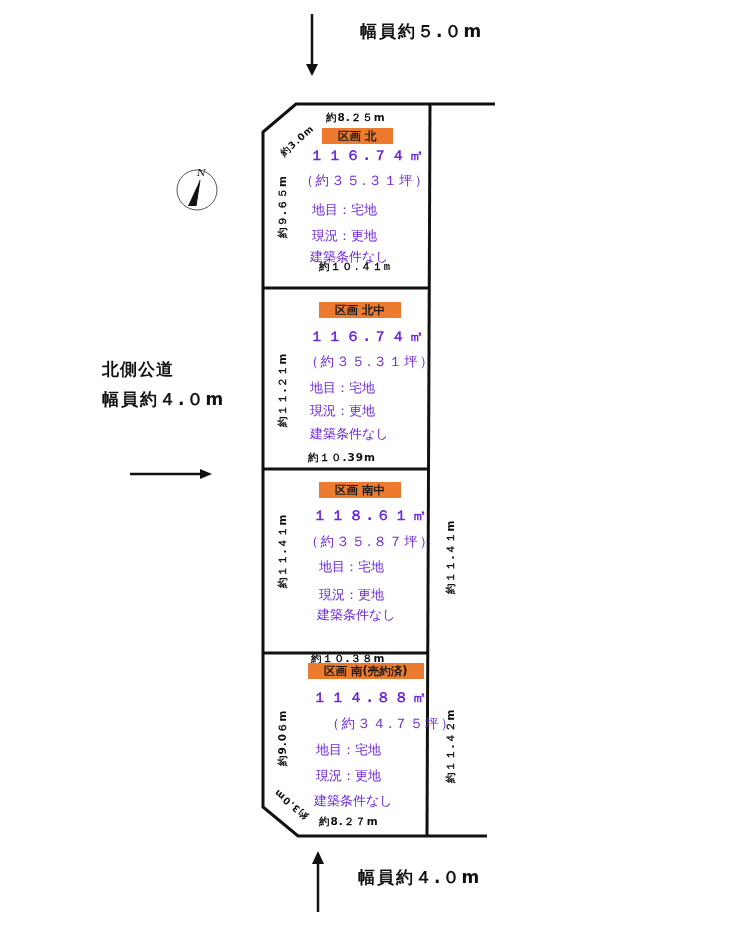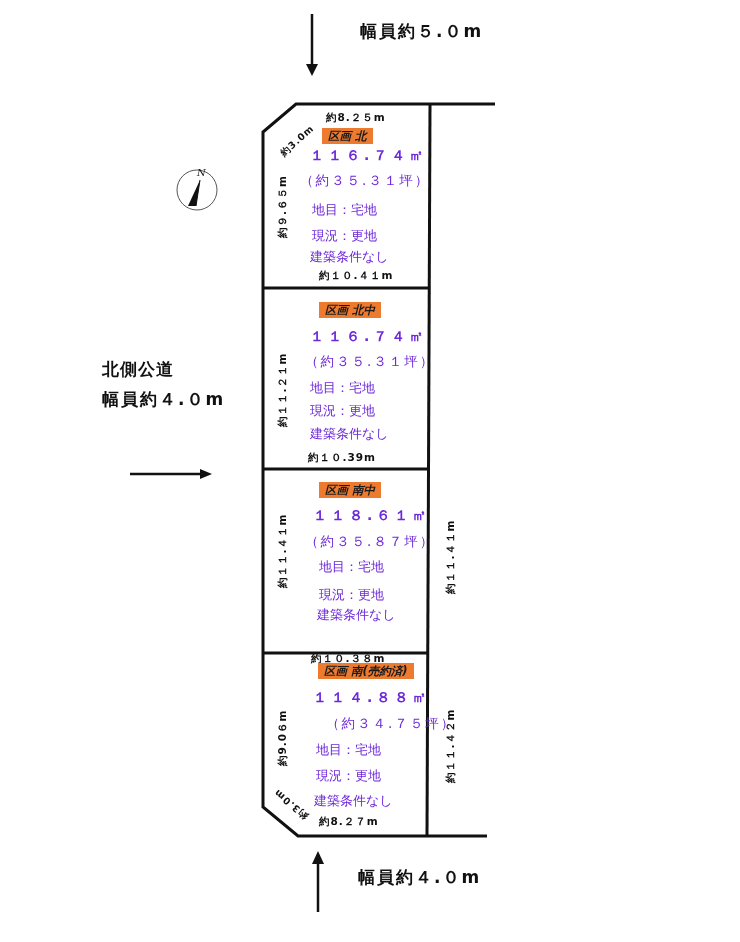--- a/index.html
+++ b/index.html
@@ -3,21 +3,21 @@
 <meta charset="utf-8">
 <style>
   html, body { margin:0; padding:0; background:#ffffff; }
   body { width:740px; height:942px; position:relative; overflow:hidden;
          font-family:"DejaVu Sans", "Liberation Sans", sans-serif; color:#111; }
   #diagram { position:absolute; left:0; top:0; }
   .road-label { position:absolute; font-size:17px; font-weight:bold; line-height:30px; letter-spacing:1px; white-space:nowrap; }
   .road-label .w { letter-spacing:2px; }
   .lot-text { position:absolute; font-size:13px; line-height:16px; white-space:nowrap; color:#6d28d9; }
   .lot-badge { position:absolute; background:#ec7a2f; color:#1a1a1a; font-size:11.5px; font-weight:bold;
-               height:16px; line-height:16px; padding:0 6px; white-space:nowrap;font-style:italic; }
+               height:16px; line-height:16px; padding:0 16px; white-space:nowrap; }
   .area { font-size:14px; letter-spacing:4px; font-weight:bold; }
   .tsubo { font-size:13.5px; letter-spacing:2px; }
   .dim { position:absolute; font-size:10.5px; font-weight:bold; white-space:nowrap; letter-spacing:1px; color:#111; }
   .vert { transform-origin:left top; transform:rotate(-90deg); }
   .compass { position:absolute; left:175px; top:168px; width:44px; height:44px; }
 </style>
 </head>
 <body>
 
 <svg id="diagram" width="740" height="942" viewBox="0 0 740 942">
@@ -68,21 +68,21 @@
 
 <div>
   <span class="dim" style="left:326px;top:111px;">約8.２５m</span>
   <span class="dim" style="left:278px;top:150px;transform-origin:left top;transform:rotate(-42deg);font-size:9.5px;">約3.0m</span>
   <span class="lot-badge" style="left:322px;top:128px;">区画 北</span>
   <span class="lot-text area" style="left:310px;top:147px;">１１６.７４㎡</span>
   <span class="lot-text tsubo" style="left:300px;top:172px;">（約３５.３１坪）</span>
   <span class="lot-text" style="left:312px;top:202px;">地目：宅地</span>
   <span class="lot-text" style="left:312px;top:228px;">現況：更地</span>
   <span class="lot-text" style="left:310px;top:249px;">建築条件なし</span>
-  <span class="dim" style="left:319px;top:269px;">約１０.４１m</span>
+  <span class="dim" style="left:319px;top:260px;font-family:Liberation Mono, monospace;">約１０.４１m</span>
   <span class="dim vert" style="left:276px;top:238px;">約９.６５m</span>
 </div>
 
 <div>
   <span class="lot-badge" style="left:319px;top:302px;">区画 北中</span>
   <span class="lot-text area" style="left:310px;top:328px;">１１６.７４㎡</span>
   <span class="lot-text tsubo" style="left:305px;top:353px;">（約３５.３１坪）</span>
   <span class="lot-text" style="left:310px;top:380px;">地目：宅地</span>
   <span class="lot-text" style="left:310px;top:403px;">現況：更地</span>
   <span class="lot-text" style="left:310px;top:426px;">建築条件なし</span>
@@ -96,21 +96,21 @@
   <span class="lot-text tsubo" style="left:305px;top:533px;">（約３５.８７坪）</span>
   <span class="lot-text" style="left:319px;top:559px;">地目：宅地</span>
   <span class="lot-text" style="left:319px;top:587px;">現況：更地</span>
   <span class="lot-text" style="left:317px;top:607px;">建築条件なし</span>
   <span class="dim" style="left:311px;top:633px;margin-top:19px;">約１０.３８m</span>
   <span class="dim vert" style="left:276px;top:588px;">約１１.４１m</span>
   <span class="dim vert" style="left:444px;top:594px;">約１１.４１m</span>
 </div>
 
 <div>
-  <span class="lot-badge" style="left:318px;top:663px;">区画 南(売約済)</span>
+  <span class="lot-badge" style="left:308px;top:663px;">区画 南(売約済)</span>
   <span class="lot-text area" style="left:313px;top:689px;">１１４.８８㎡</span>
   <span class="lot-text tsubo" style="left:326px;top:715px;">（約３４.７５坪）</span>
   <span class="lot-text" style="left:316px;top:742px;">地目：宅地</span>
   <span class="lot-text" style="left:316px;top:768px;">現況：更地</span>
   <span class="lot-text" style="left:314px;top:793px;">建築条件なし</span>
   <span class="dim" style="left:319px;top:815px;">約8.２７m</span>
   <span class="dim vert" style="left:276px;top:766px;">約9.0６m</span>
   <span class="dim vert" style="left:444px;top:783px;">約１１.４２m</span>
   <span class="dim" style="left:303px;top:822px;transform-origin:left top;transform:rotate(-140deg);font-size:9.5px;">約3.0m</span>
 </div>

